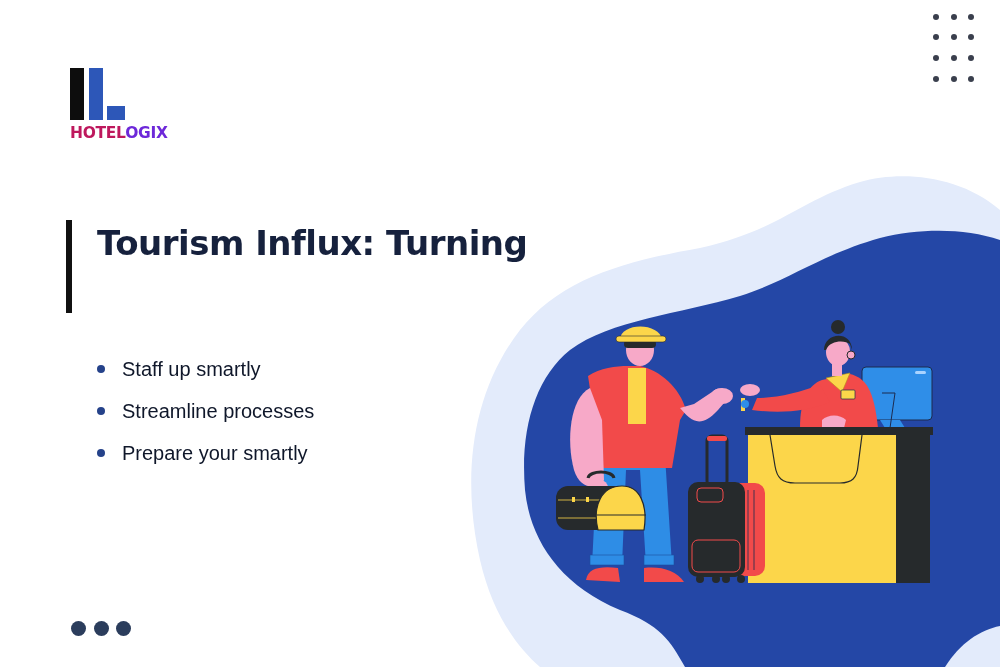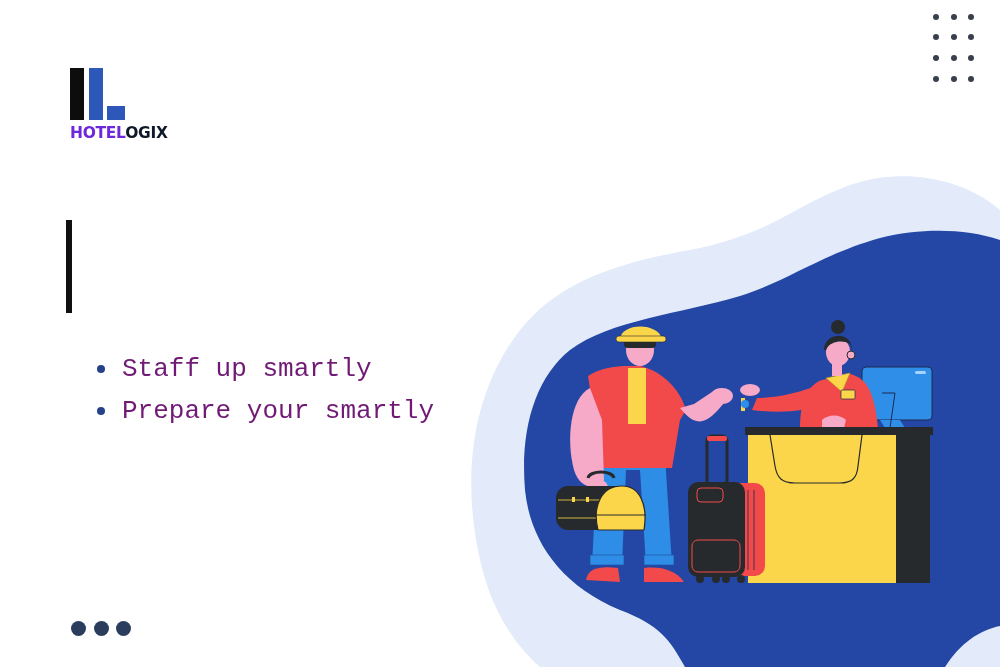--- a/index.html
+++ b/index.html
@@ -4,27 +4,27 @@
   <style>
     html, body { margin: 0; padding: 0; }
     body { width: 1000px; height: 667px; position: relative; overflow: hidden; background: #ffffff; font-family: "DejaVu Sans", sans-serif; }
     .dotgrid { position: absolute; left: 930px; top: 11px; width: 50px; height: 76px; }
     .dotgrid span { position: absolute; width: 6px; height: 6px; border-radius: 50%; background: #3a3f4d; }
     .logo { position: absolute; left: 70px; top: 68px; width: 110px; height: 80px; }
     .logo .bar1 { position: absolute; left: 0; top: 0; width: 14px; height: 52px; background: #0d0d0d; }
     .logo .bar2 { position: absolute; left: 19px; top: 0; width: 14px; height: 52px; background: #2d57b8; }
     .logo .bar3 { position: absolute; left: 37px; top: 38px; width: 18px; height: 14px; background: #2d57b8; }
     .logo .word { position: absolute; left: 0; top: 56px; font-family: "DejaVu Sans", sans-serif; font-weight: bold; font-size: 15.5px; letter-spacing: -0.3px; white-space: nowrap; }
-    .logo .word .a { color: #6d28d9; }
-    .logo .word .b { color: #0f172a; }
+    .logo .word .a { color: #be185d; }
+    .logo .word .b { color: #6d28d9; }
     .accent { position: absolute; left: 66px; top: 220px; width: 6px; height: 93px; background: #111111; }
     .title { position: absolute; left: 97px; top: 220px; width: 520px; margin: 0; font-family: "DejaVu Sans", sans-serif; font-weight: bold; font-size: 34px; line-height: 46px; color: #16213d; letter-spacing: -0.5px; }
     .title span { display: block; white-space: nowrap; }
     .bullets { position: absolute; left: 96px; top: 348px; margin: 0; padding: 0; list-style: none; }
-    .bullets li { position: relative; padding-left: 26px; font-family: Liberation Mono, monospace; font-size: 26px; line-height: 42px; color: #701a75; white-space: nowrap; }
+    .bullets li { position: relative; padding-left: 26px; font-family: Liberation Sans, sans-serif; font-size: 20px; line-height: 42px; color: #0f172a; white-space: nowrap; }
     .bullets li::before { content: ""; position: absolute; left: 1px; top: 17px; width: 8px; height: 8px; border-radius: 50%; background: #25428a; }
     .pager { position: absolute; left: 71px; top: 621px; height: 14px; }
     .pager span { position: absolute; top: 0; width: 15px; height: 15px; border-radius: 50%; background: #2b3d5c; }
     .illus { position: absolute; left: 0; top: 0; width: 1000px; height: 667px; }
   </style>
 </head>
 <body>
 
 <div class="dotgrid">
   <span style="left:3px;top:3px"></span>
@@ -140,24 +140,26 @@
     <path d="M558 500 L626 500 M558 518 L626 518" stroke="#fcd64a" stroke-width="0.8"></path>
     <rect x="572" y="497" width="3" height="5" fill="#fcd64a"></rect>
     <rect x="586" y="497" width="3" height="5" fill="#fcd64a"></rect>
     <path d="M598 530 C592 505 602 486 622 486 C640 486 648 505 644 530 Z" fill="#fcd64a" stroke="#262a2c" stroke-width="1.2"></path>
     <path d="M597 515 L646 515" stroke="#262a2c" stroke-width="1"></path>
   </g>
 </svg>
 
 <div class="accent"></div>
 <h1 class="title">
+  <span>Tourism Influx: Turning</span>
 </h1>
 
 <ul class="bullets">
   <li>Staff up smartly</li>
+  <li>Streamline processes</li>
   <li>Prepare your smartly</li>
 </ul>
 
 <div class="pager">
   <span style="left:0"></span>
   <span style="left:23px"></span>
   <span style="left:45px"></span>
 </div>
 
 </body></html>

